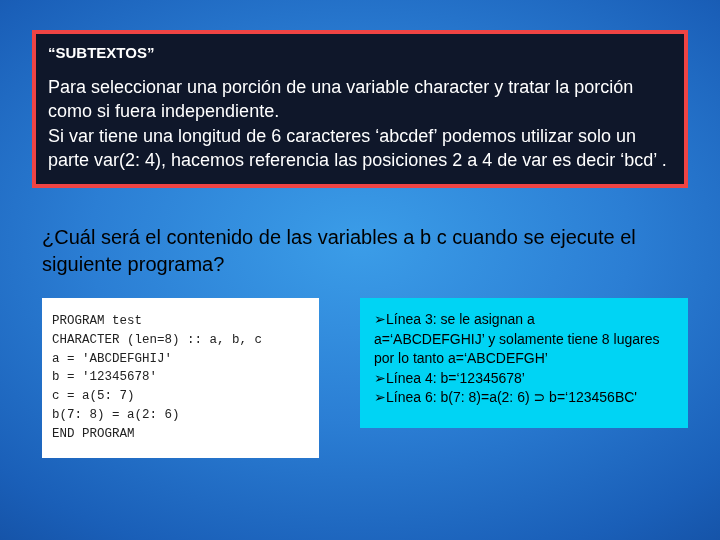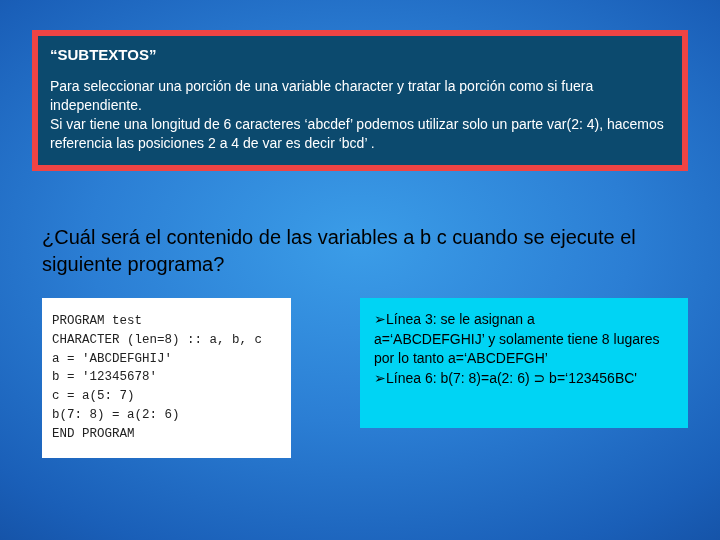--- a/index.html
+++ b/index.html
@@ -9,49 +9,49 @@
     background: radial-gradient(ellipse 900px 600px at 50% 45%, #3b9de8 0%, #2b7ed4 30%, #1a5fb8 55%, #0d3f8c 80%, #062a66 100%);
     font-family: Arial, sans-serif;
     overflow: hidden;
     position: relative;
   }
   .dark-box {
     position: absolute;
     left: 32px;
     top: 30px;
     width: 656px;
-    background: #0c4a6e;
-    border: 6px solid #ef4444;
+    background: #0f172a;
+    border: 4px solid #ef4444;
     padding: 10px 12px 12px 12px;
   }
   .dark-box .title {
     color: #ffffff;
     font-size: 15px;
     font-weight: bold;
     margin-bottom: 14px;
   }
   .dark-box .body {
     color: #ffffff;
-    font-size: 14px;
+    font-size: 18px;
     line-height: 1.35;
   }
   .question {
     position: absolute;
     left: 42px;
     top: 224px;
     width: 640px;
     color: #000000;
     font-size: 20px;
     line-height: 1.35;
   }
   .code-box {
     position: absolute;
     left: 42px;
     top: 298px;
-    width: 249px;
+    width: 277px;
     height: 160px;
     background: #ffffff;
     padding: 14px 10px;
     font-family: "Courier New", monospace;
     font-size: 12.5px;
     color: #222;
     line-height: 1.5;
     white-space: pre;
   }
   .cyan-box {
@@ -92,14 +92,15 @@
 CHARACTER (len=8) :: a, b, c
 a = 'ABCDEFGHIJ'
 b = '12345678'
 c = a(5: 7)
 b(7: 8) = a(2: 6)
 END PROGRAM</div>
 
 <div class="cyan-box">
   <span class="row"><span class="bullet">➢</span><span>Línea 3: se le asignan a</span></span>
   <span class="row">a=‘ABCDEFGHIJ’ y solamente tiene 8 lugares por lo tanto a=‘ABCDEFGH’</span>
+  <span class="row"><span class="bullet">➢</span><span>Línea 4: b=‘12345678’</span></span>
   <span class="row"><span class="bullet">➢</span><span>Línea 6:  b(7: 8)=a(2: 6) ⊃  b=‘123456BC'</span></span>
 </div>
 
 </body></html>

